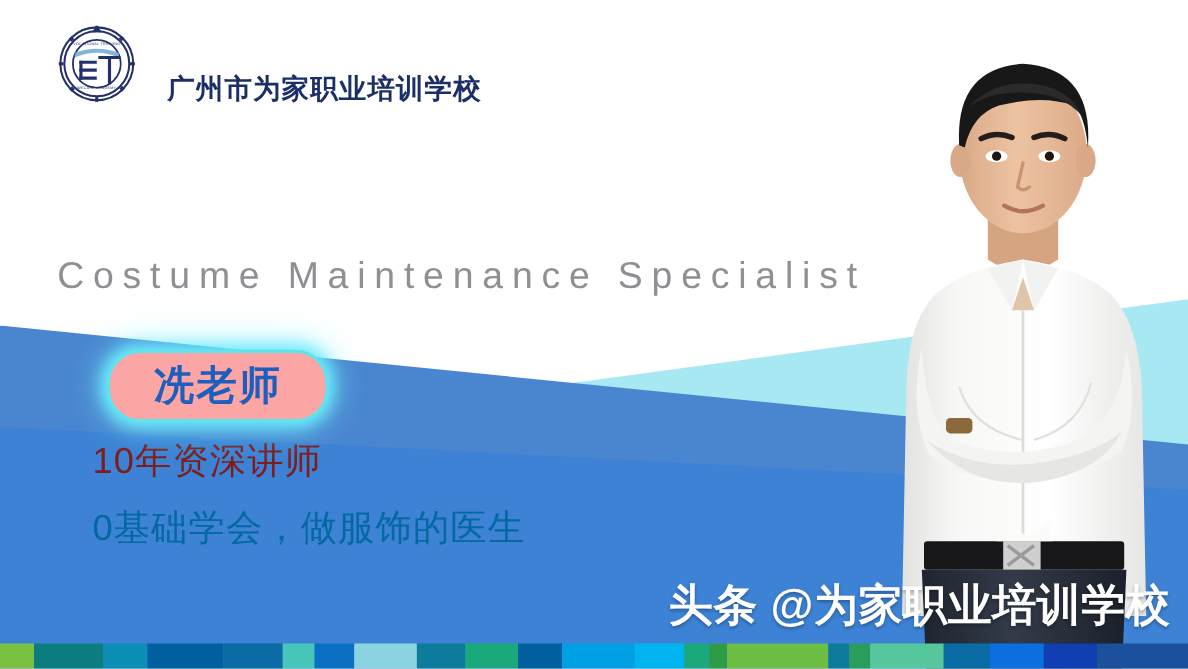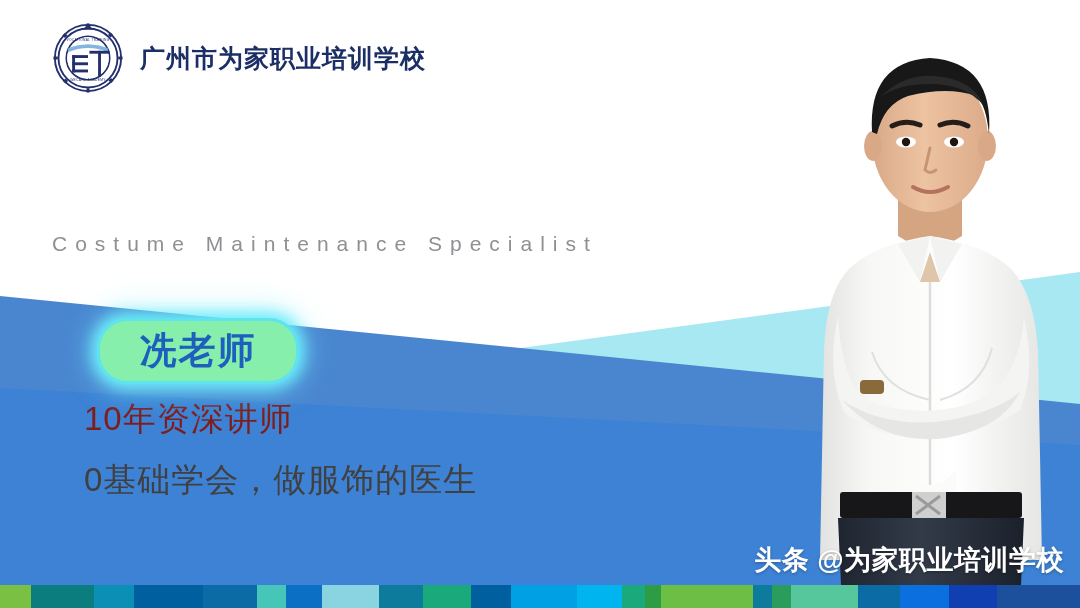--- a/index.html
+++ b/index.html
@@ -57,22 +57,22 @@
     background: #ffffff;
     clip-path: polygon(0px 272px, 0px 296px, 140px 286px);
   }
 
   
   .logo-row {
     position: absolute;
     left: 52px;
     top: 22px;
     display: flex;
-    align-items: center;
-    gap: 16px;
+    align-items: flex-end;
+    gap: 28px;
     z-index: 6;
   }
   .logo-emblem {
     width: 72px;
     height: 72px;
     flex: 0 0 auto;
   }
   .logo-text {
     display: flex;
     flex-direction: column;
@@ -106,37 +106,37 @@
     color: #1c5ec7;
     letter-spacing: 2px;
     white-space: nowrap;
     z-index: 6;
     line-height: 1;
   }
   .sub-title {
     position: absolute;
     left: 52px;
     top: 232px;
-    font-size: 21px;
+    font-size: 34px;
     color: #8f8f94;
     letter-spacing: 8px;
     white-space: nowrap;
     z-index: 6;
     font-weight: 300;
   }
 
   
   .teacher-badge {
     position: absolute;
     left: 97px;
     top: 318px;
     width: 196px;
     height: 60px;
     border-radius: 30px;
-    background: #86efac;
+    background: #fca5a5;
     border: 3px solid #5fe3ef;
     box-shadow: 0 0 13px 5px rgba(110, 235, 250, 0.95),
                 0 0 26px 10px rgba(110, 235, 250, 0.45);
     display: flex;
     align-items: center;
     justify-content: center;
     z-index: 7;
   }
   .teacher-badge-label {
     font-size: 37px;
@@ -175,21 +175,21 @@
     height: 608px;
     z-index: 5;
     pointer-events: none;
   }
 
   
   .watermark {
     position: absolute;
     right: 16px;
     bottom: 30px;
-    font-size: 27px;
+    font-size: 40px;
     font-weight: bold;
     color: #ffffff;
     white-space: nowrap;
     letter-spacing: 0.5px;
     z-index: 9;
     text-shadow: 0 1px 3px rgba(0,0,0,0.30);
   }
 
   
   .color-bar {
@@ -333,21 +333,21 @@
   </div>
 
   <div class="sub-title" style="color: rgb(143, 143, 148);">Costume Maintenance Specialist</div>
 
   <div class="teacher-badge">
     <span class="teacher-badge-label" style="color: rgb(30, 95, 190);">冼老师</span>
   </div>
 
   <div class="bullets">
     <div class="bullet-line" style="color: #7f1d1d;">10年资深讲师</div>
-    <div class="bullet-line accent" style="color: #404040;">0基础学会，做服饰的医生</div>
+    <div class="bullet-line accent" style="color: #0369a1;">0基础学会，做服饰的医生</div>
   </div>
 
   <div class="watermark">头条 @为家职业培训学校</div>
 
   <div class="color-bar">
       <span style="background: rgb(122, 193, 67); width: 2.89389%;"></span>
       <span style="background: rgb(11, 125, 126); width: 5.78778%;"></span>
       <span style="background: rgb(11, 143, 181); width: 3.69775%;"></span>
       <span style="background: rgb(0, 95, 158); width: 6.43087%;"></span>
       <span style="background: rgb(10, 107, 165); width: 4.98392%;"></span>

